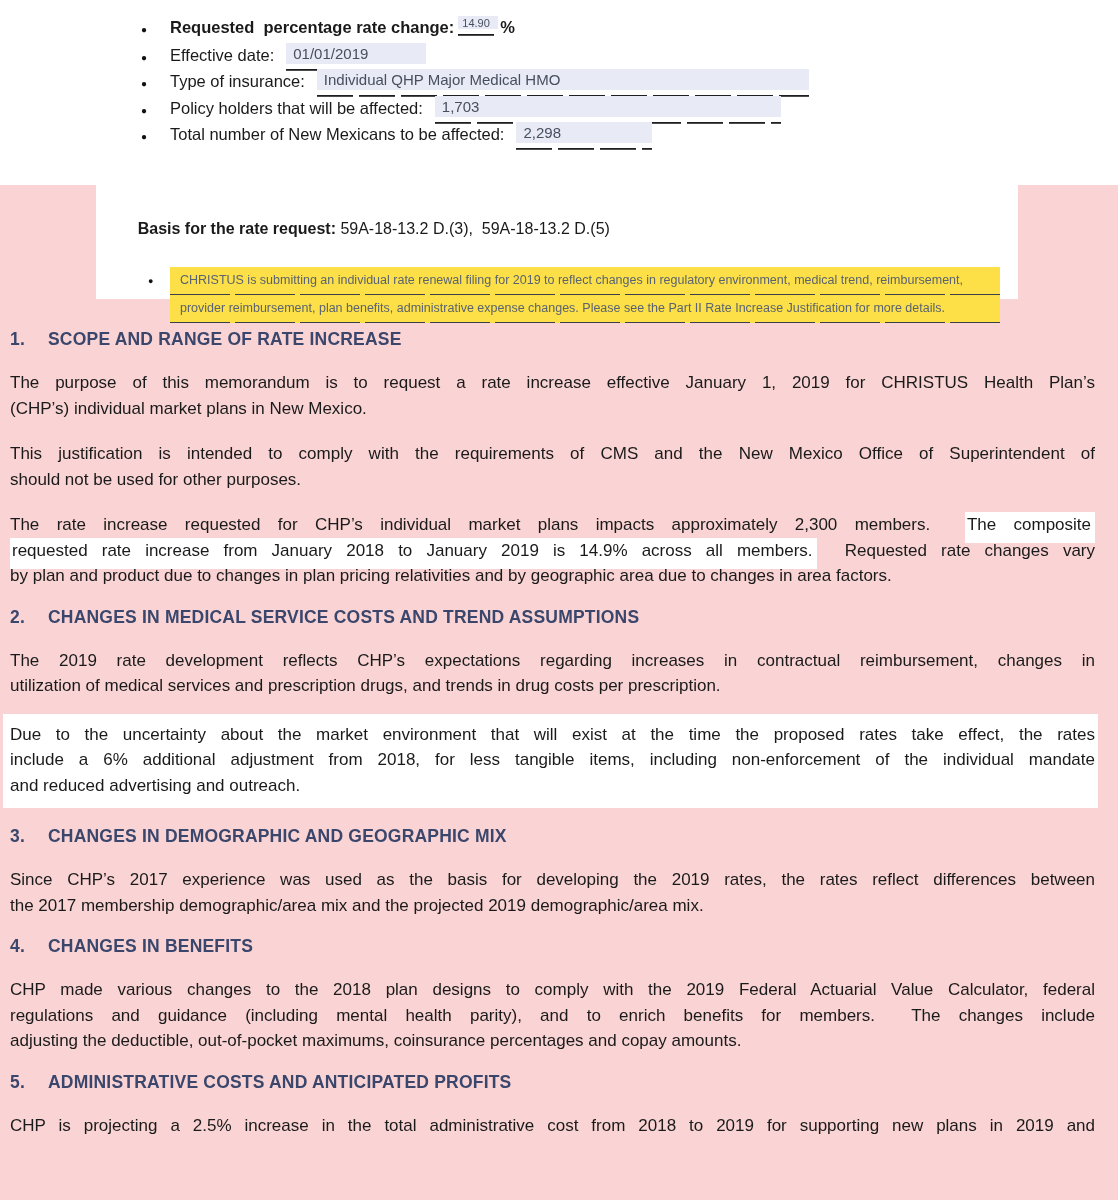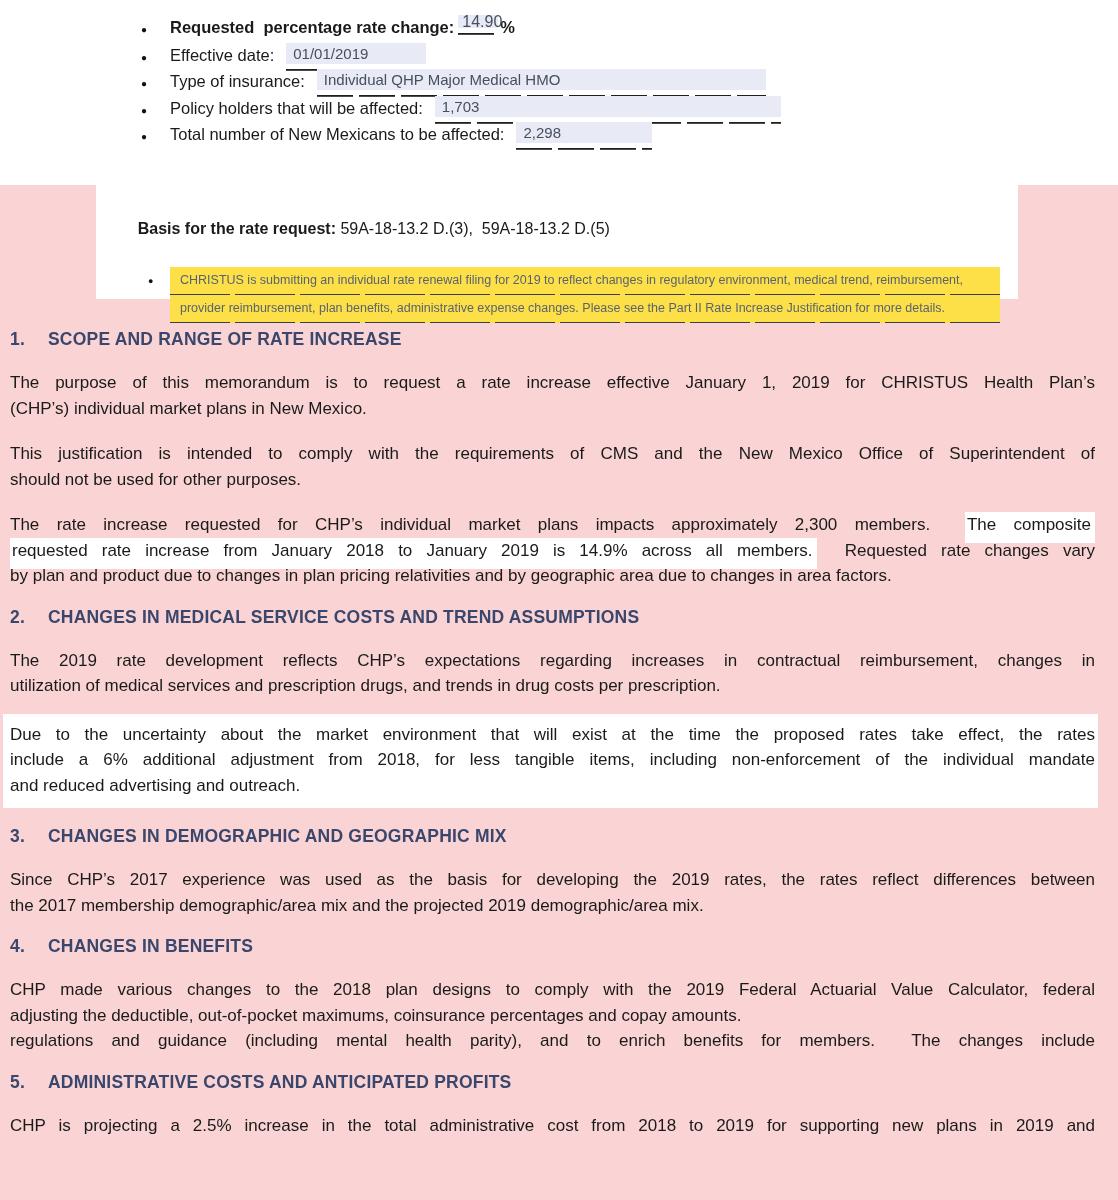--- a/index.html
+++ b/index.html
@@ -14,23 +14,23 @@
   .lbl{white-space:pre-wrap;}
   .lbl.bold{font-weight:bold;}
   .field{
     display:inline-block;box-sizing:border-box;margin-left:12px;
     font-size:15px;color:#474f5e;padding:2px 7px 9px 7px;line-height:17px;
     transform:translateY(-2px);
     background:
       linear-gradient(#e8eaf6,#e8eaf6) 0 0/100% calc(100% - 7px) no-repeat,
       repeating-linear-gradient(90deg,#1f1f1f 0 36px,rgba(0,0,0,0) 36px 42px) 0 100%/100% 1.8px no-repeat;
   }
-  .f-small{width:40px;font-size:16px;padding:1px 4px 7px 4px;line-height:12px;transform:translateY(-6px);margin-left:4px;}
+  .f-small{width:40px;font-size:11px;padding:1px 4px 7px 4px;line-height:12px;transform:translateY(-6px);margin-left:4px;}
   .f-date{width:140px;}
-  .f-ins{width:449px;}
+  .f-ins{width:492px;}
   .f-pol{width:346px;}
   .f-tot{width:136px;}
   .suffix{font-weight:bold;font-size:16.5px;margin-left:2px;}
   
   .pink{position:absolute;top:185px;left:0;width:1118px;bottom:0;background:#fad4d4;}
   
   .basis-box{position:absolute;top:0;left:96px;width:922px;height:114px;background:#ffffff;}
   .basis-line{padding:17px 0 0 15px;font-size:16px;white-space:pre-wrap;}
   .basis-line .b{font-weight:bold;}
   .basis-bullet-row{display:flex;margin-top:11px;padding-left:52px;}
@@ -137,22 +137,22 @@
       <div class="para">
         <div class="line"><span>Since CHP’s 2017 experience was used as the basis for developing the 2019 rates, the rates reflect differences between</span></div>
         <div class="line last"><span>the 2017 membership demographic/area mix and the projected 2019 demographic/area mix.</span></div>
       </div>
       <div class="sec-h">
         <span class="sec-num">4.</span>
         <span>CHANGES IN BENEFITS</span>
       </div>
       <div class="para">
         <div class="line"><span>CHP made various changes to the 2018 plan designs to comply with the 2019 Federal Actuarial Value Calculator, federal</span></div>
+        <div class="line"><span>regulations and guidance (including mental health parity), and to enrich benefits for members.  The changes include</span></div>
         <div class="line last"><span>adjusting the deductible, out-of-pocket maximums, coinsurance percentages and copay amounts.</span></div>
-        <div class="line"><span>regulations and guidance (including mental health parity), and to enrich benefits for members.  The changes include</span></div>
       </div>
       <div class="sec-h">
         <span class="sec-num">5.</span>
         <span>ADMINISTRATIVE COSTS AND ANTICIPATED PROFITS</span>
       </div>
       <div class="para">
         <div class="line"><span>CHP is projecting a 2.5% increase in the total administrative cost from 2018 to 2019 for supporting new plans in 2019 and</span></div>
       </div>
     </div>
 </div>

